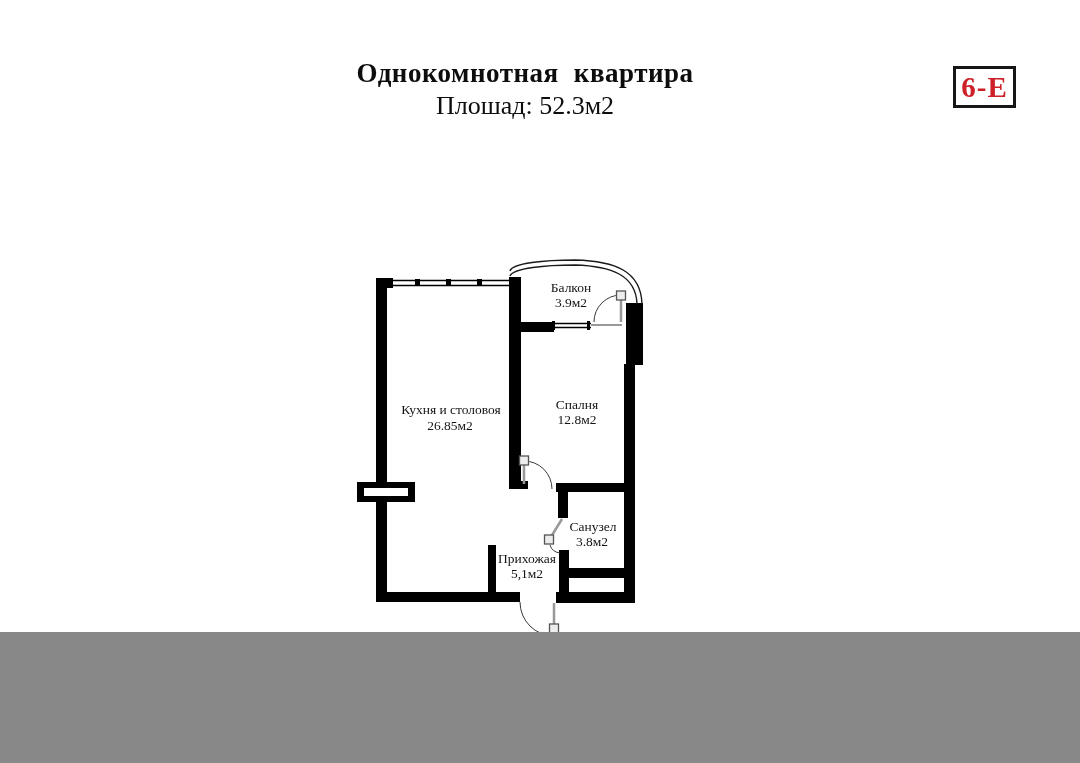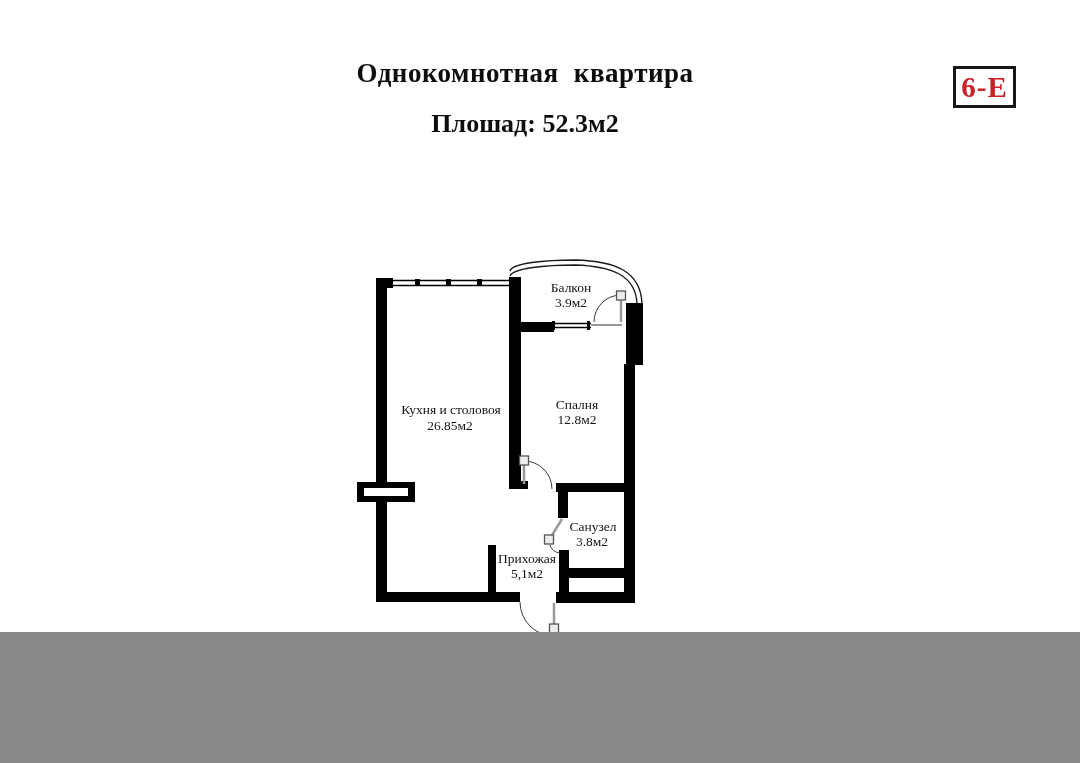--- a/index.html
+++ b/index.html
@@ -15,21 +15,21 @@
   }
   .header{
     position:absolute;left:0;top:58px;width:1050px;
     text-align:center;color:#0d0d0d;
   }
   .header .title{
     font-size:27px;font-weight:bold;letter-spacing:.5px;
     word-spacing:8px;line-height:31px;
   }
   .header .subtitle{
-    font-size:26px;font-weight:bold;line-height:30px;margin-top:20px;
+    font-size:26px;font-weight:normal;line-height:30px;margin-top:2px;
   }
   .badge{
     position:absolute;left:953px;top:66px;
     width:57px;height:36px;
     border:3px solid #161616;background:#fff;
     color:#cc2128;font-size:29px;font-weight:bold;
     text-align:center;line-height:36px;letter-spacing:1px;
   }
   svg text{
     font-family:"Liberation Serif", serif;

